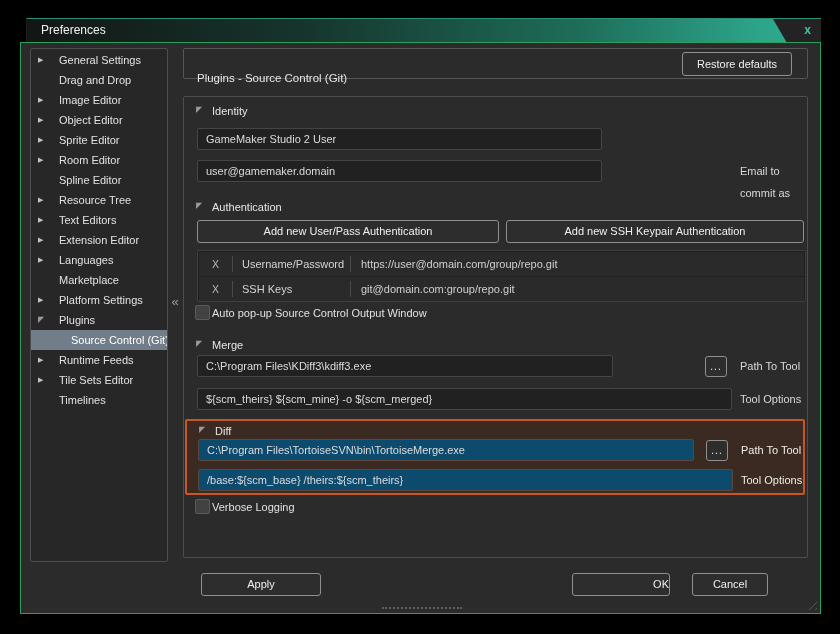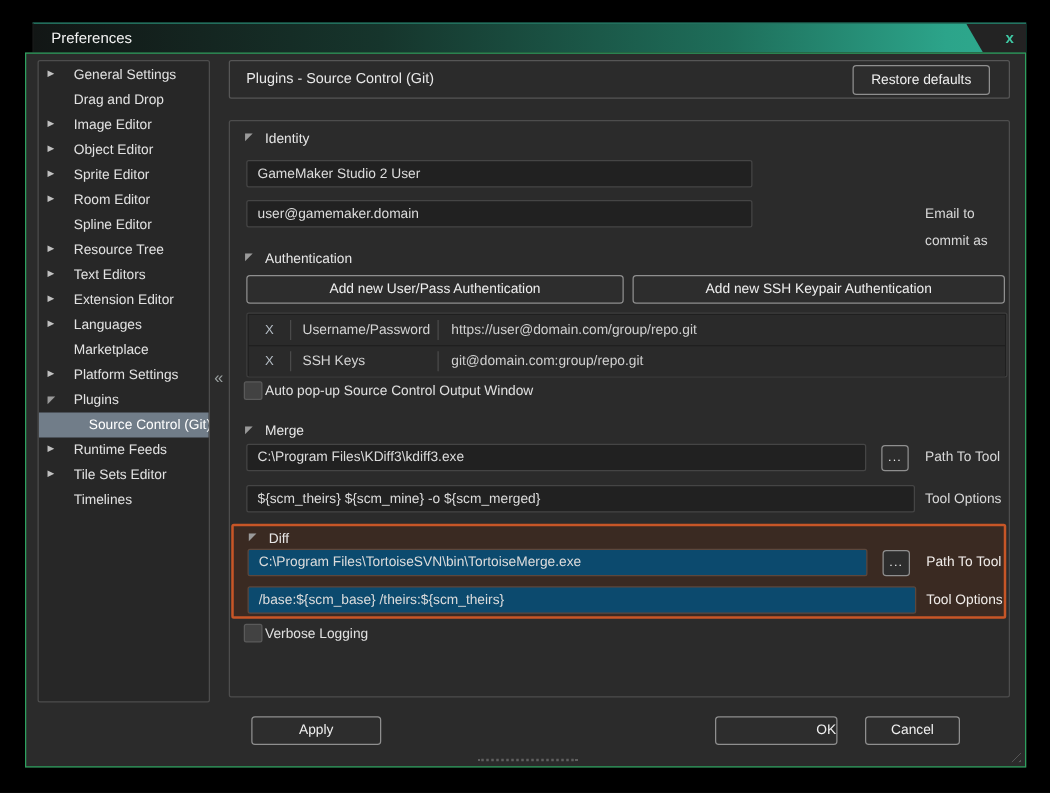--- a/index.html
+++ b/index.html
@@ -31,21 +31,21 @@
     font-size:7px; line-height:20px; color:#c0c0c0; }
   .tree-item .arrow.exp { font-size:8px; color:#9a9a9a; }
   .tree-item.child { padding-left:40px; }
   .tree-item.selected { background:#717d89; color:#ffffff; }
   .collapse-handle { position:absolute; left:148px; top:250px; width:12px; height:18px;
     color:#9aa0a0; font-size:13px; line-height:18px; text-align:center; cursor:pointer; }
 
   
   .content-header { position:absolute; left:162px; top:5px; width:625px; height:31px;
     border:1px solid #565656; border-radius:2px; }
-  .content-header .ptitle { position:absolute; left:13px; top:0; line-height:29px;
+  .content-header .ptitle { position:absolute; left:13px; top:15px; line-height:29px;
     font-size:11.5px; color:#e8e8e8; }
   .btn { background:#2d2d2d; border:1px solid #8f8f8f; border-radius:3px;
     color:#efefef; font-size:11px; text-align:center; cursor:pointer;
     font-family:"Liberation Sans","DejaVu Sans",sans-serif; }
   .restore-btn { position:absolute; right:15px; top:3px; width:110px; height:24px; line-height:22px; }
 
   
   .main-panel { position:absolute; left:162px; top:53px; width:625px; height:462px;
     border:1px solid #4d4d4d; border-radius:2px; }
   .sec-header { position:absolute; height:16px; font-size:11px; color:#e6e6e6; }
@@ -158,21 +158,21 @@
           </div>
         </div>
 
         <div class="checkbox" style="left:11px;top:208px;"></div>
         <span class="cb-label" style="top:208px;">Auto pop-up Source Control Output Window</span>
 
         <div class="sec-header" style="left:0;top:241px;">
           <span class="tri">◤</span>
           <span class="sec-label">Merge</span>
         </div>
-        <input class="tinput" style="left: 13px; top: 258px; width: 496px;" value="C:\Program Files\KDiff3\kdiff3.exe">
+        <input class="tinput" style="left: 13px; top: 258px; width: 416px;" value="C:\Program Files\KDiff3\kdiff3.exe">
         <button class="btn dots-btn" style="left:521px;top:259px;">...</button>
         <span class="field-label" style="top:258px;">Path To Tool</span>
         <input class="tinput" style="left: 13px; top: 291px; width: 535px;" value="${scm_theirs} ${scm_mine} -o ${scm_merged}">
         <span class="field-label" style="top:291px;">Tool Options</span>
 
         <div class="diff-box">
           <div class="sec-header" style="left:0;top:3px;">
             <span class="tri">◤</span>
             <span class="sec-label">Diff</span>
           </div>
@@ -180,21 +180,21 @@
           <button class="btn dots-btn" style="left:519px;top:19px;">...</button>
           <span class="field-label" style="left:554px;top:18px;">Path To Tool</span>
           <input class="tinput" style="left: 11px; top: 48px; width: 535px;" value="/base:${scm_base} /theirs:${scm_theirs}">
           <span class="field-label" style="left:554px;top:48px;">Tool Options</span>
         </div>
 
         <div class="checkbox" style="left:11px;top:402px;"></div>
         <span class="cb-label" style="top:402px;">Verbose Logging</span>
       </div>
 
-      <button class="btn foot-btn" style="left:180px;top:530px;width:104px;">Apply</button>
+      <button class="btn foot-btn" style="left:180px;top:530px;width:120px;">Apply</button>
       <button class="btn foot-btn" style="left:551px;top:530px;width:98px;text-align:right;">OK</button>
       <button class="btn foot-btn" style="left:671px;top:530px;width:76px;">Cancel</button>
 
       <div class="drag-dots"></div>
       <div class="resize-grip"></div>
     </div>
   </div>
 </div>
 
 </body></html>

